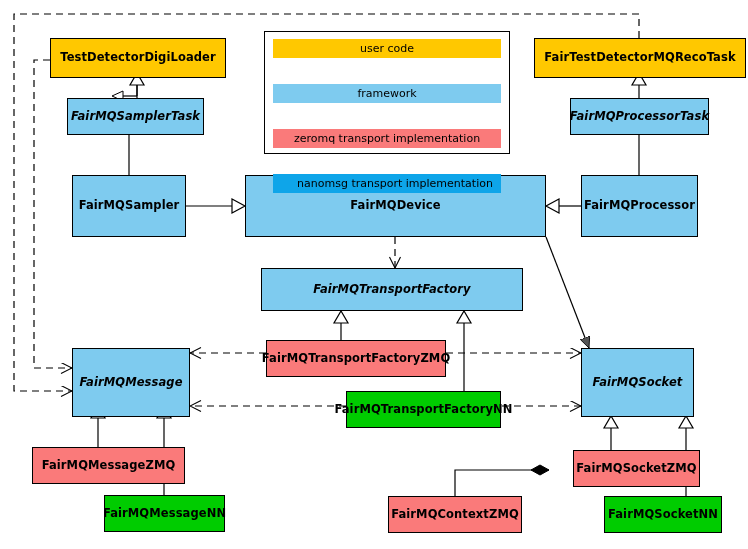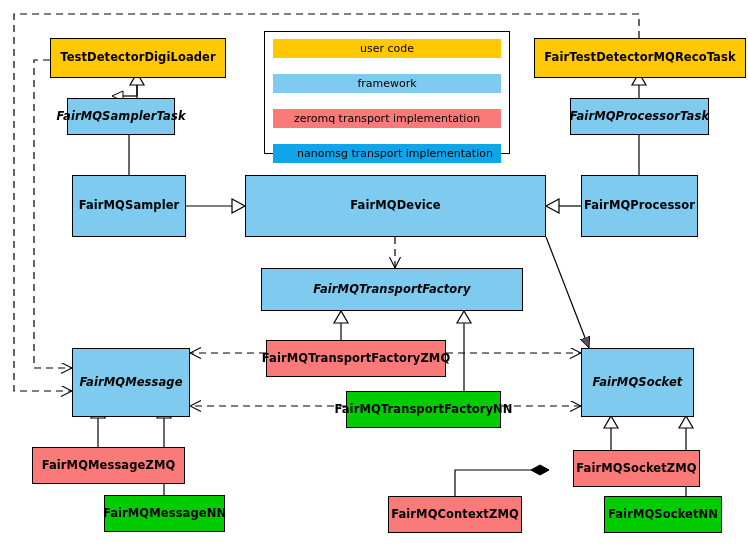--- a/index.html
+++ b/index.html
@@ -55,21 +55,21 @@
     height: 123px;
     box-sizing: border-box;
     border: 1px solid #000000;
     background: #ffffff;
     z-index: 6;
     padding: 7px 8px;
   }
   .legend-row {
     box-sizing: border-box;
     height: 19px;
-    margin-bottom: 16px;
+    margin-bottom: 26px;
     display: flex;
     align-items: center;
     justify-content: center;
     font-size: 11px;
     font-weight: normal;
     color: #000000;
   }
   .legend-row:last-child { margin-bottom: 0; }
 </style>
 </head>
@@ -172,21 +172,21 @@
     <div class="legend-row" style="background:#fa7a7a;">
       <span>zeromq transport implementation</span>
     </div>
     <div class="legend-row" style="background:#0ea5e9;padding-left:16px;">
       <span>nanomsg transport implementation</span>
     </div>
   </div>
 
   <div class="node fill-user" style="left:50px; top:38px; width:176px; height:40px;">TestDetectorDigiLoader</div>
 
-  <div class="node fill-fw abstract" style="left:67px; top:98px; width:108px; height:37px;">FairMQSamplerTask</div>
+  <div class="node fill-fw abstract" style="left:67px; top:98px; width:137px; height:37px;">FairMQSamplerTask</div>
 
   <div class="node fill-fw" style="left:72px; top:175px; width:114px; height:62px;">FairMQSampler</div>
 
   <div class="node fill-fw" style="left:245px; top:175px; width:301px; height:62px;">FairMQDevice</div>
 
   <div class="node fill-fw" style="left:581px; top:175px; width:117px; height:62px;">FairMQProcessor</div>
 
   <div class="node fill-fw abstract" style="left:570px; top:98px; width:139px; height:37px;">FairMQProcessorTask</div>
 
   <div class="node fill-user" style="left:534px; top:38px; width:212px; height:40px;">FairTestDetectorMQRecoTask</div>

